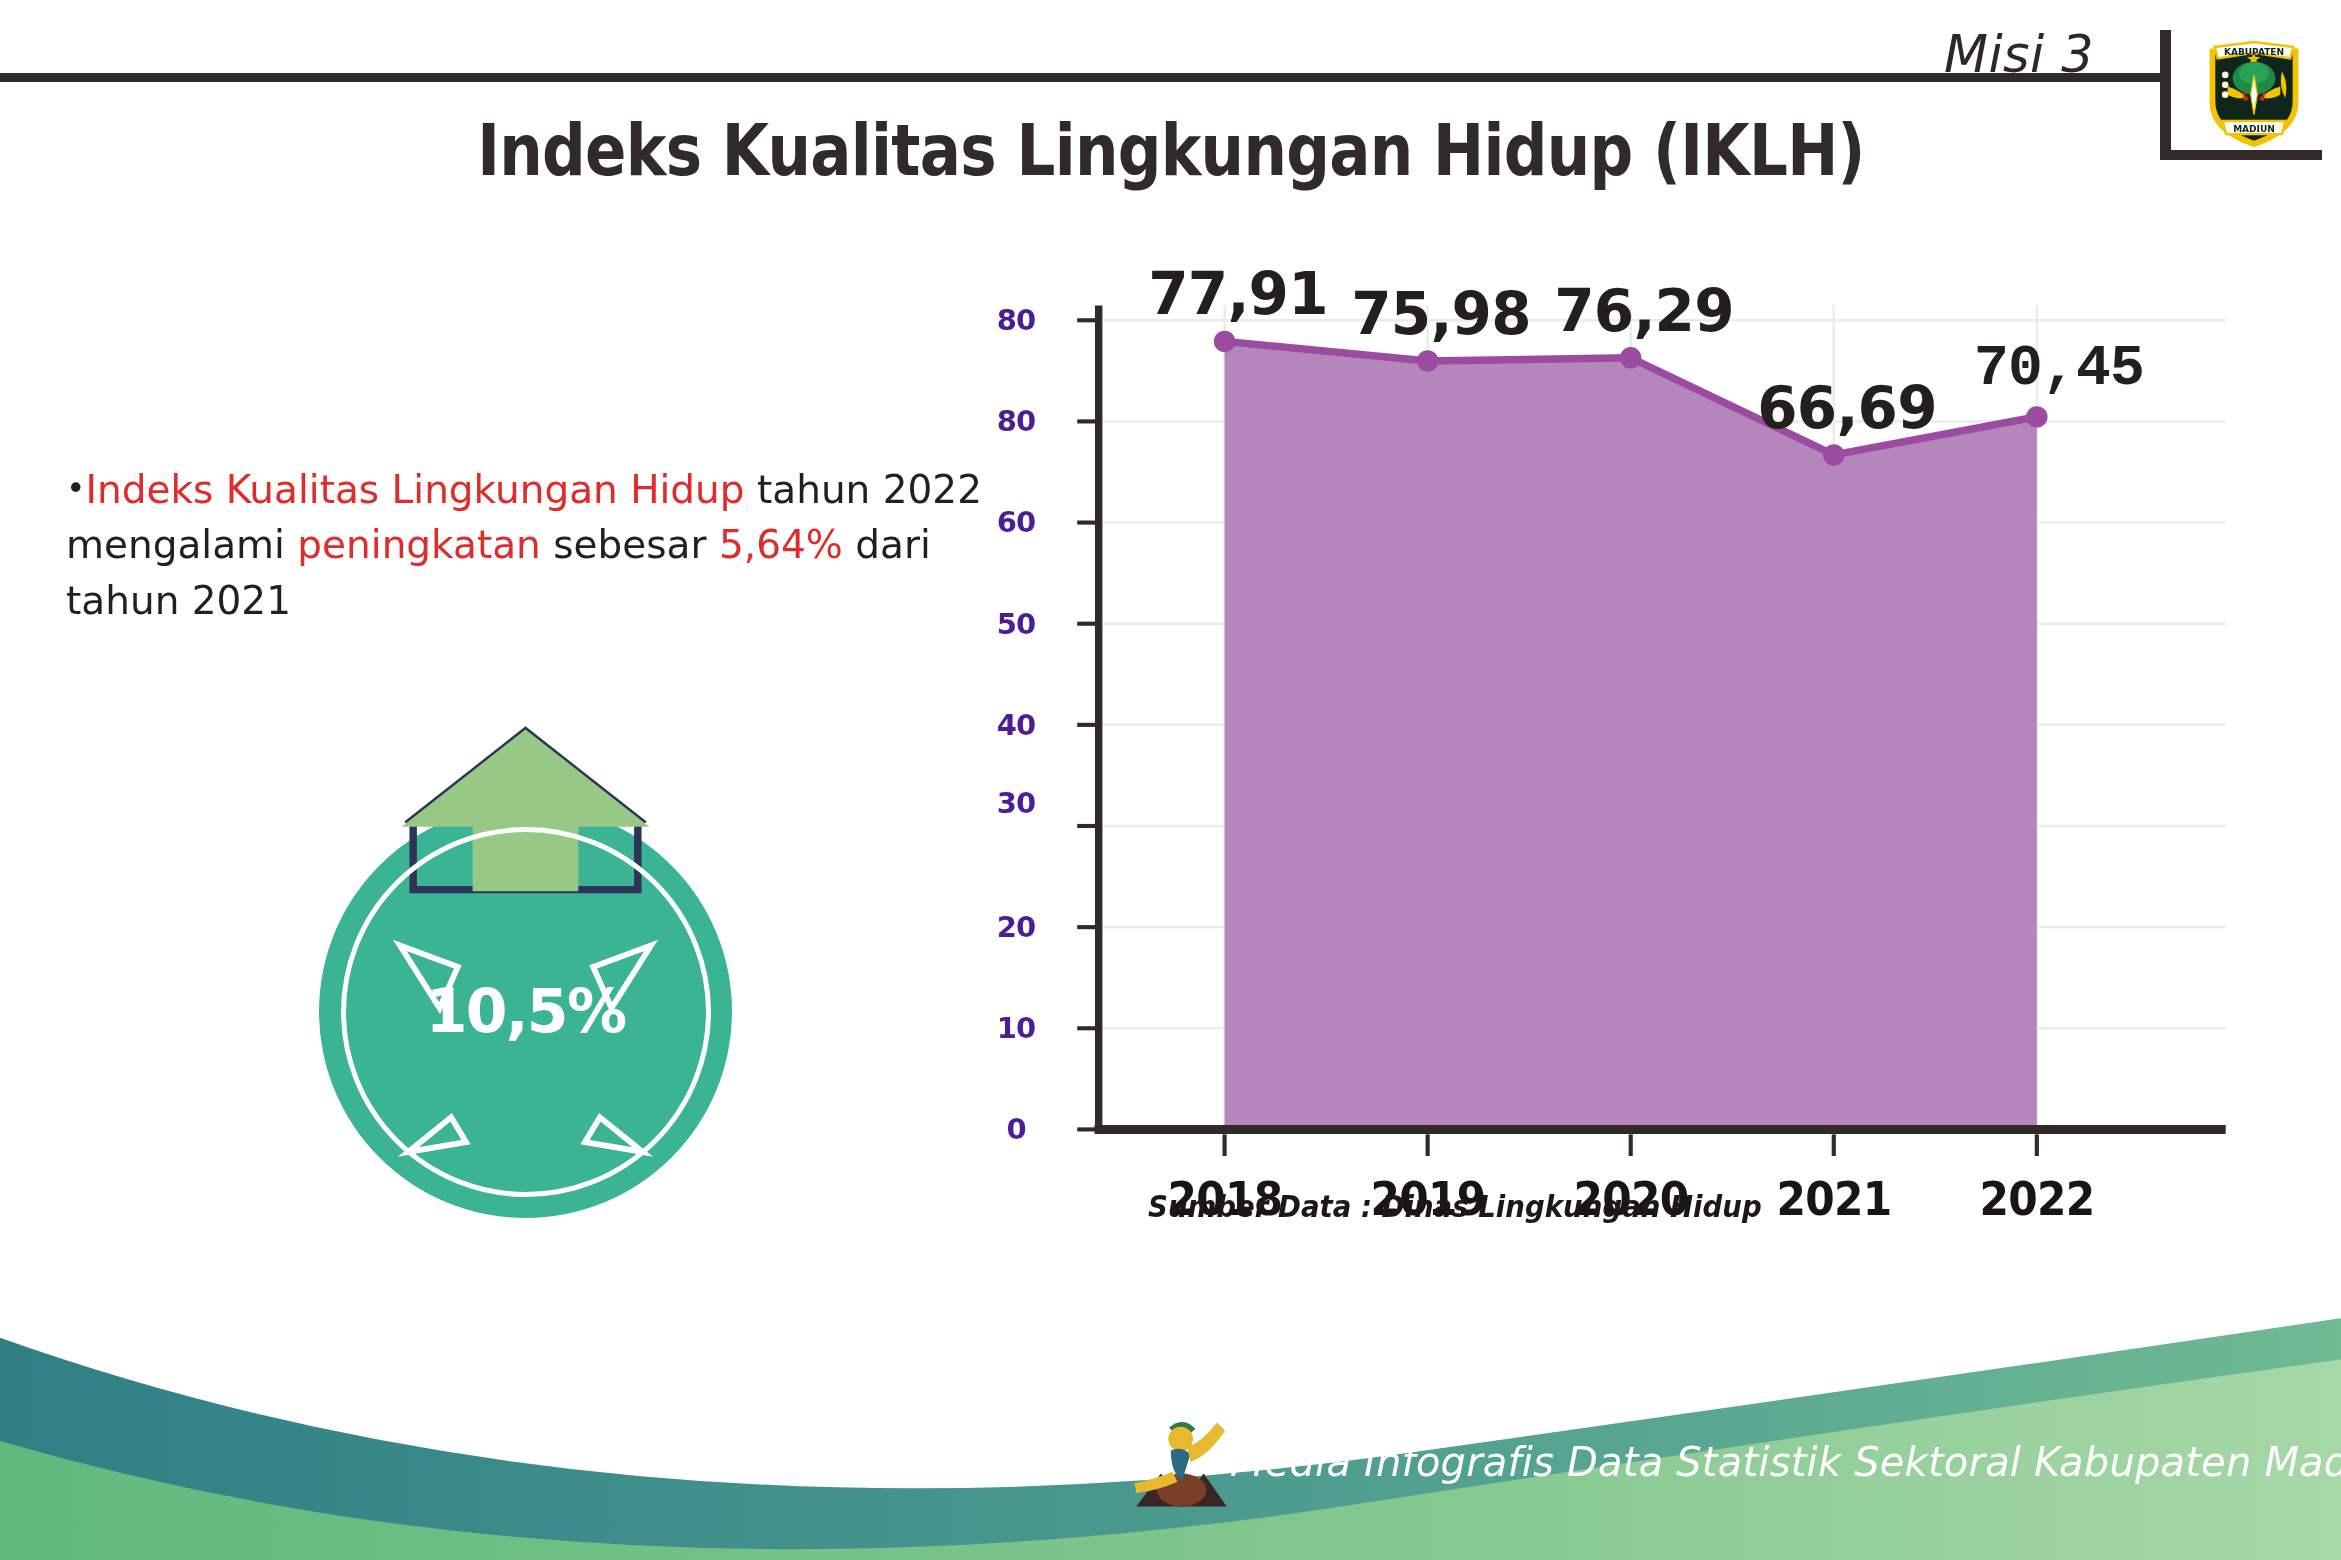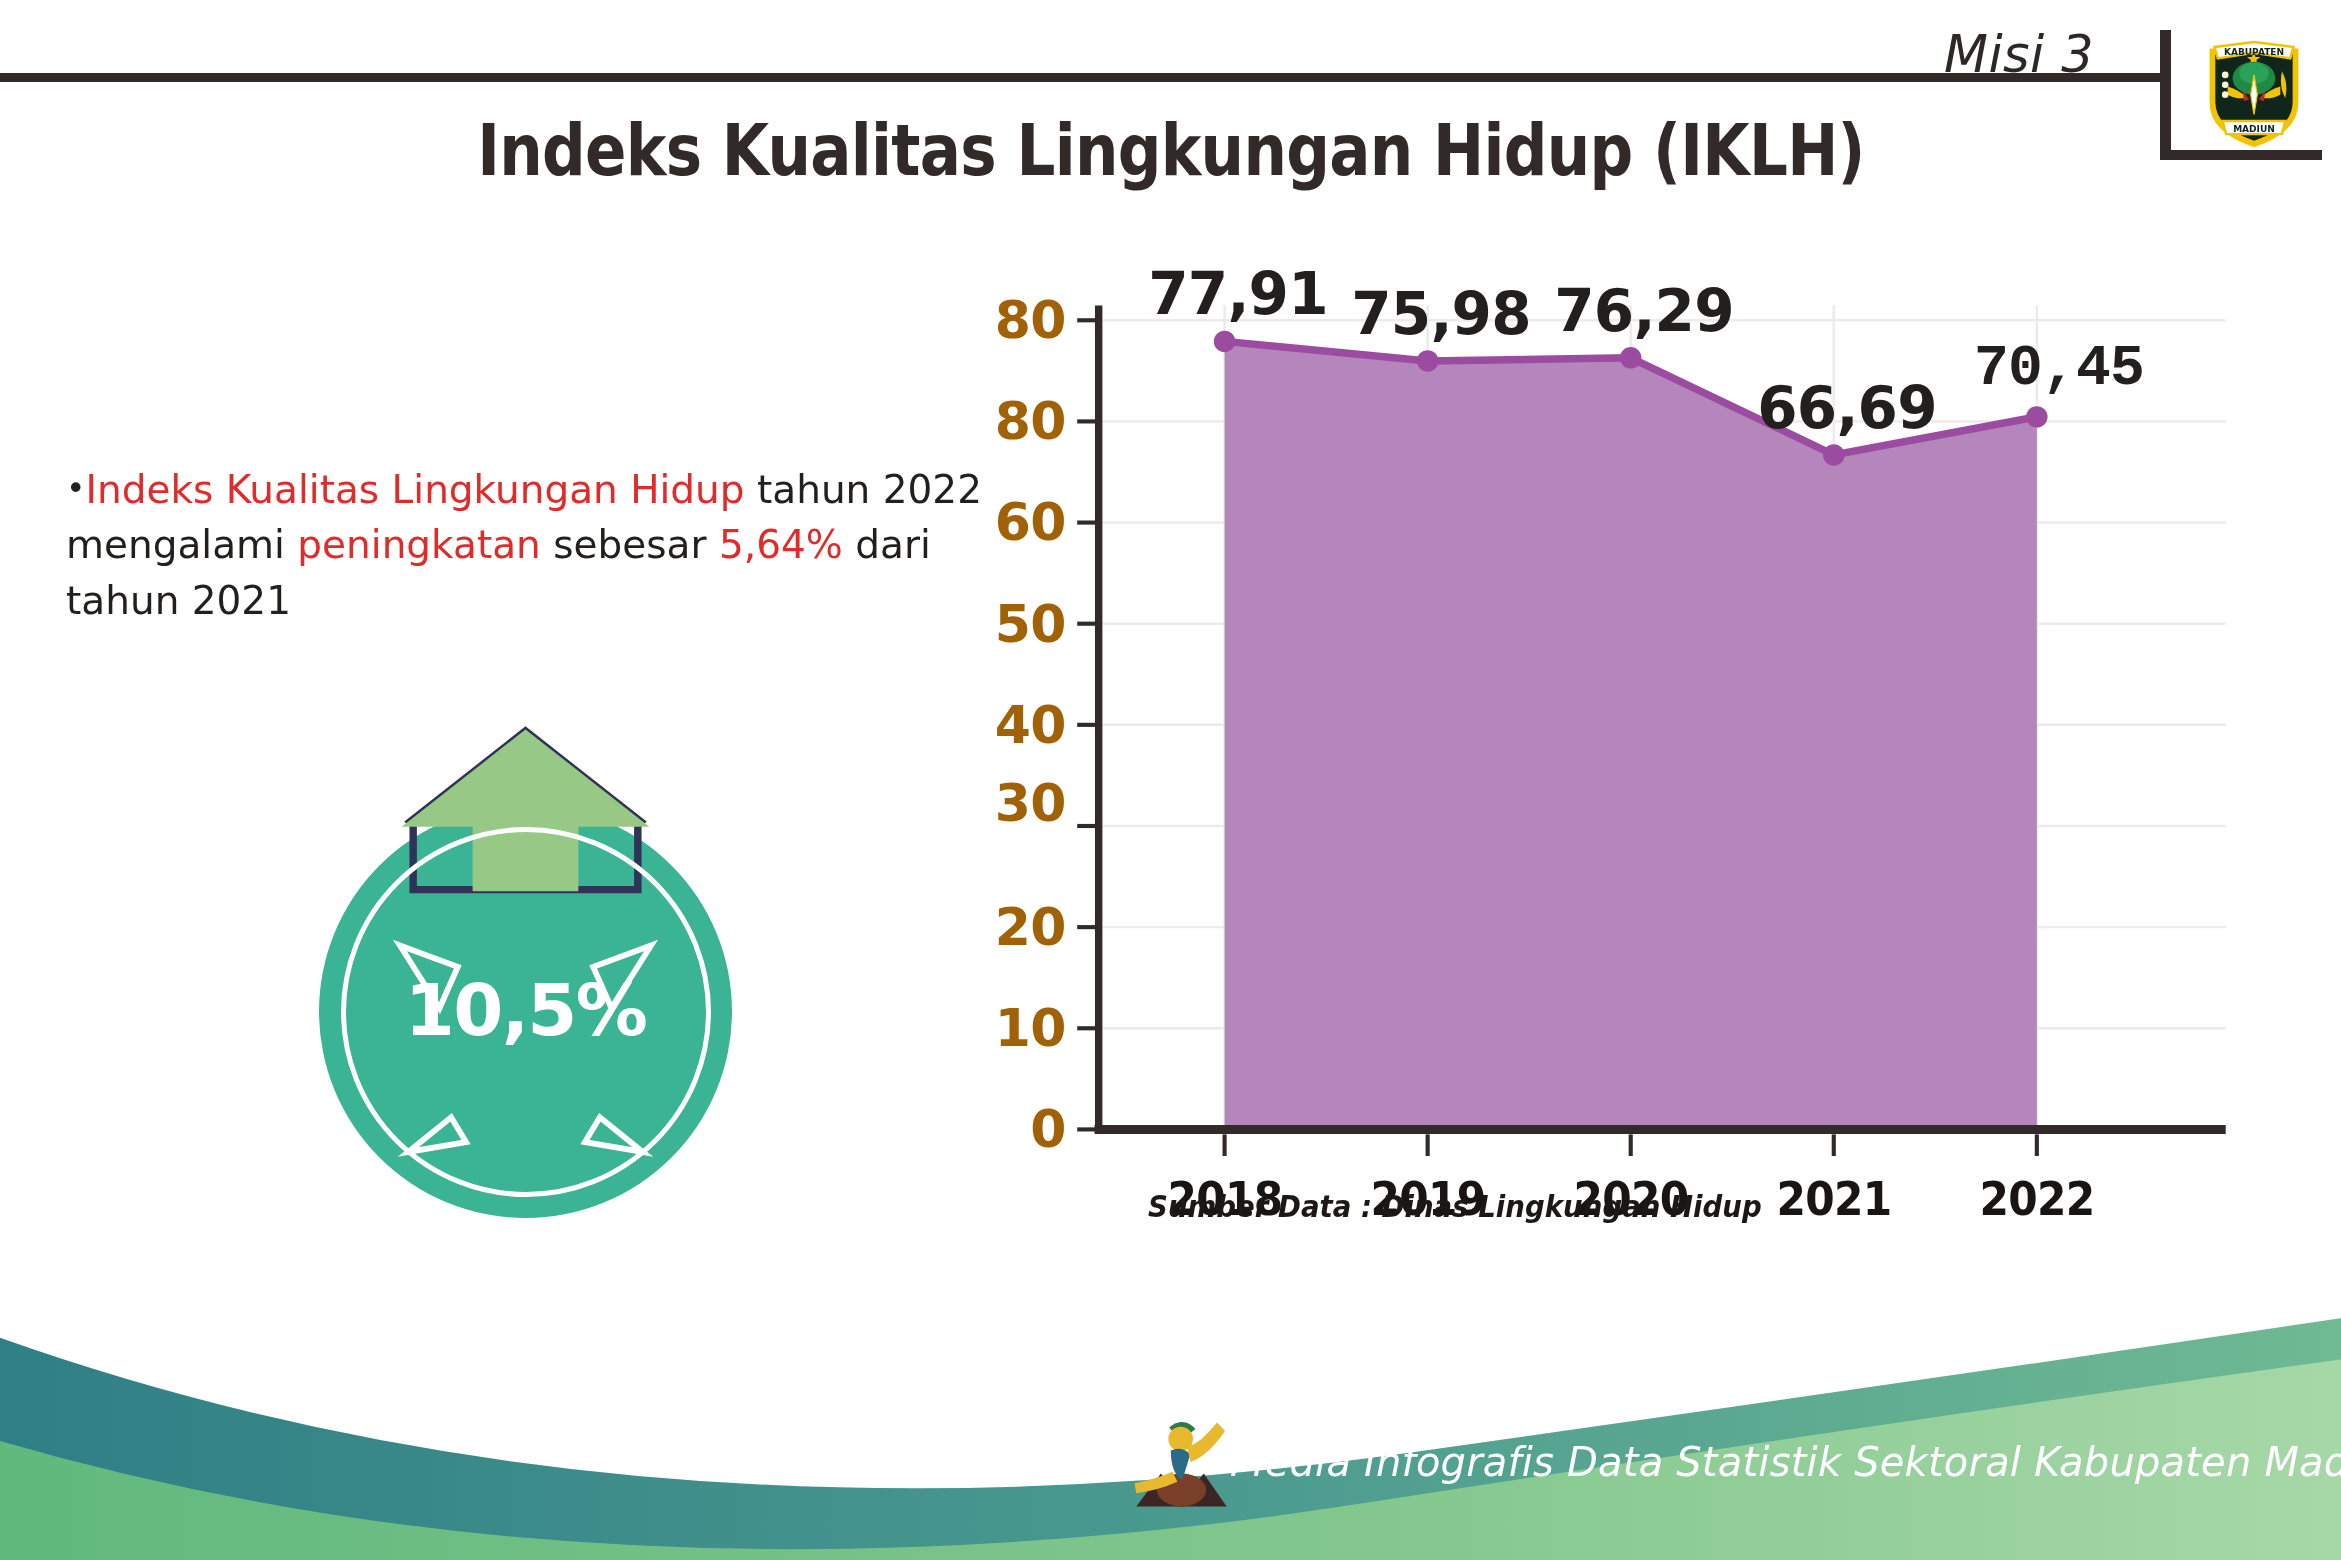--- a/index.html
+++ b/index.html
@@ -72,38 +72,38 @@
     position:absolute;left:21.5px;top:21.5px;right:21.5px;bottom:21.5px;
     border-radius:50%;border:5.8px solid #ffffff;
     box-sizing:border-box;
   }
   .badge-value{
     position:absolute;left:0;right:0;top:50%;
     transform:translateY(-52%);
     text-align:center;
     font-family:"DejaVu Sans", sans-serif;
     font-weight:bold;
-    font-size:72px;
+    font-size:60px;
     color:#ffffff;
     letter-spacing:-1.7px;
   }
   .badge-arrow{
     position:absolute;left:76px;top:-79px;width:261px;height:281px;
   }
 
   
   .chart{
     position:absolute;left:974px;top:297px;width:1255px;height:859px;
   }
   .chart-svg{position:absolute;left:0;top:0;}
   .ylabel{
     position:absolute;
     font-family:"DejaVu Sans", sans-serif;
-    font-weight:bold;font-size:52px;color:#a16207;
-    text-align:right;width:99px;
+    font-weight:bold;font-size:29px;color:#4c1d95;
+    text-align:center;width:99px;
     transform:translateY(-50%);
     letter-spacing:-0.8px;
   }
   .xlabel{
     position:absolute;
     font-family:"DejaVu Sans", sans-serif;
     font-weight:bold;font-size:46px;color:#181514;
     text-align:center;width:198px;
     transform:translateX(-50%) scaleX(.92);
     letter-spacing:-0.8px;

